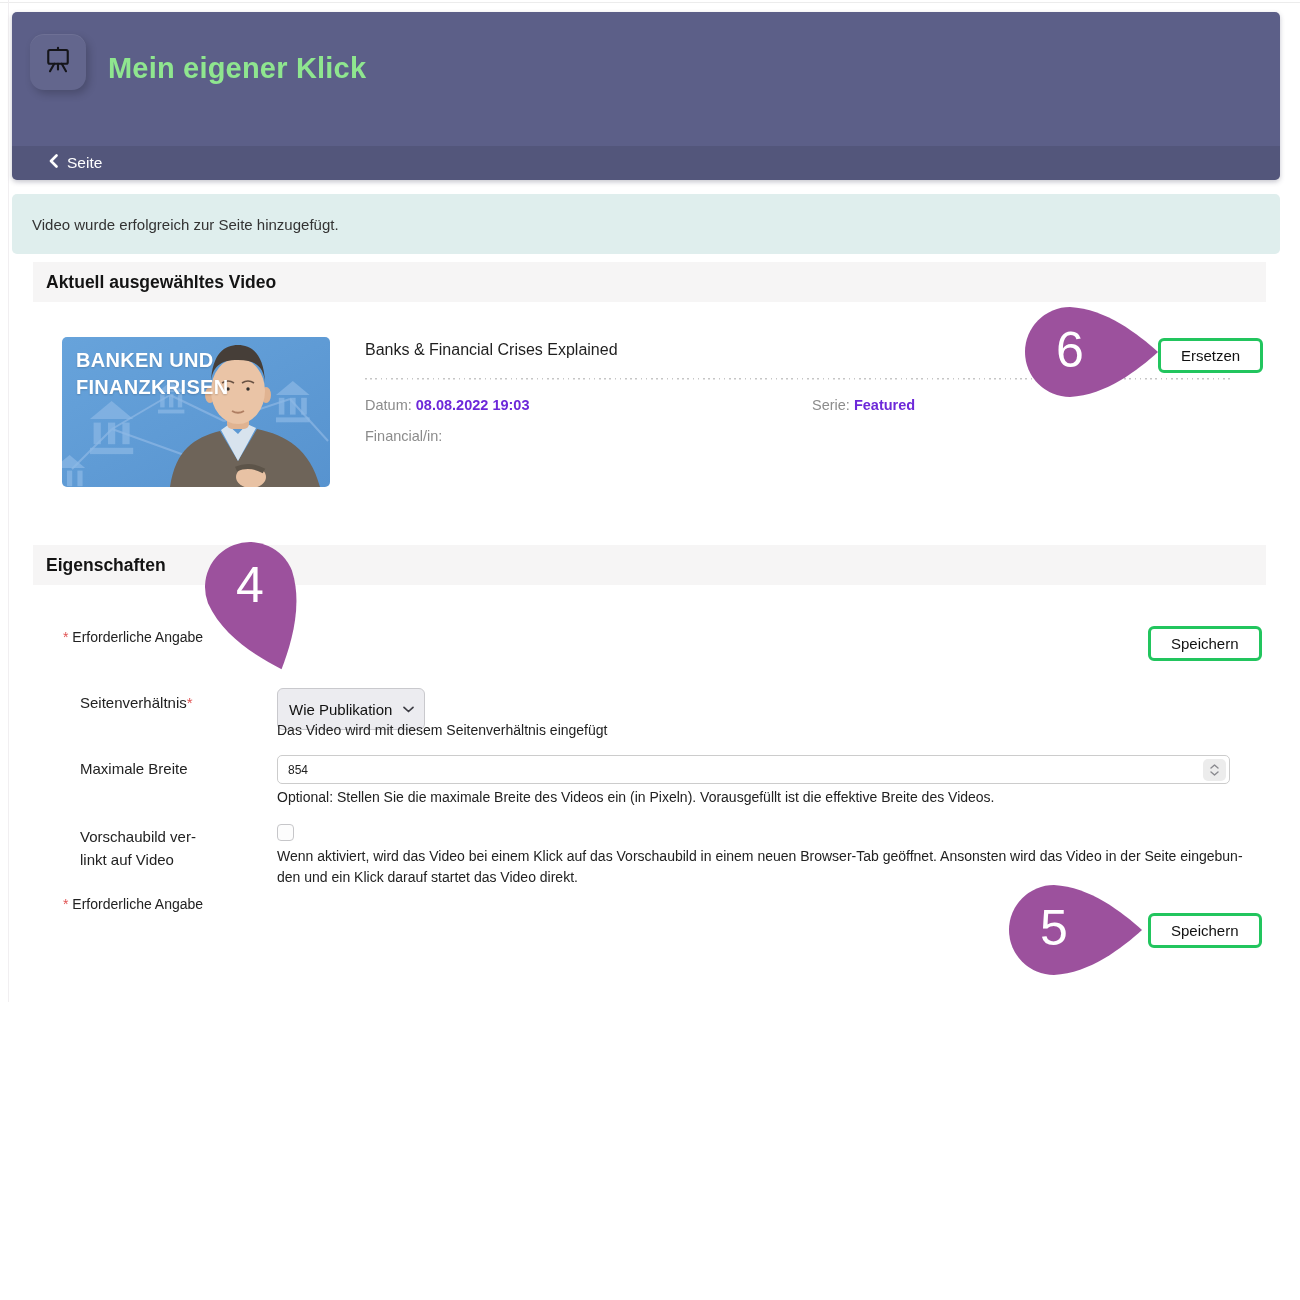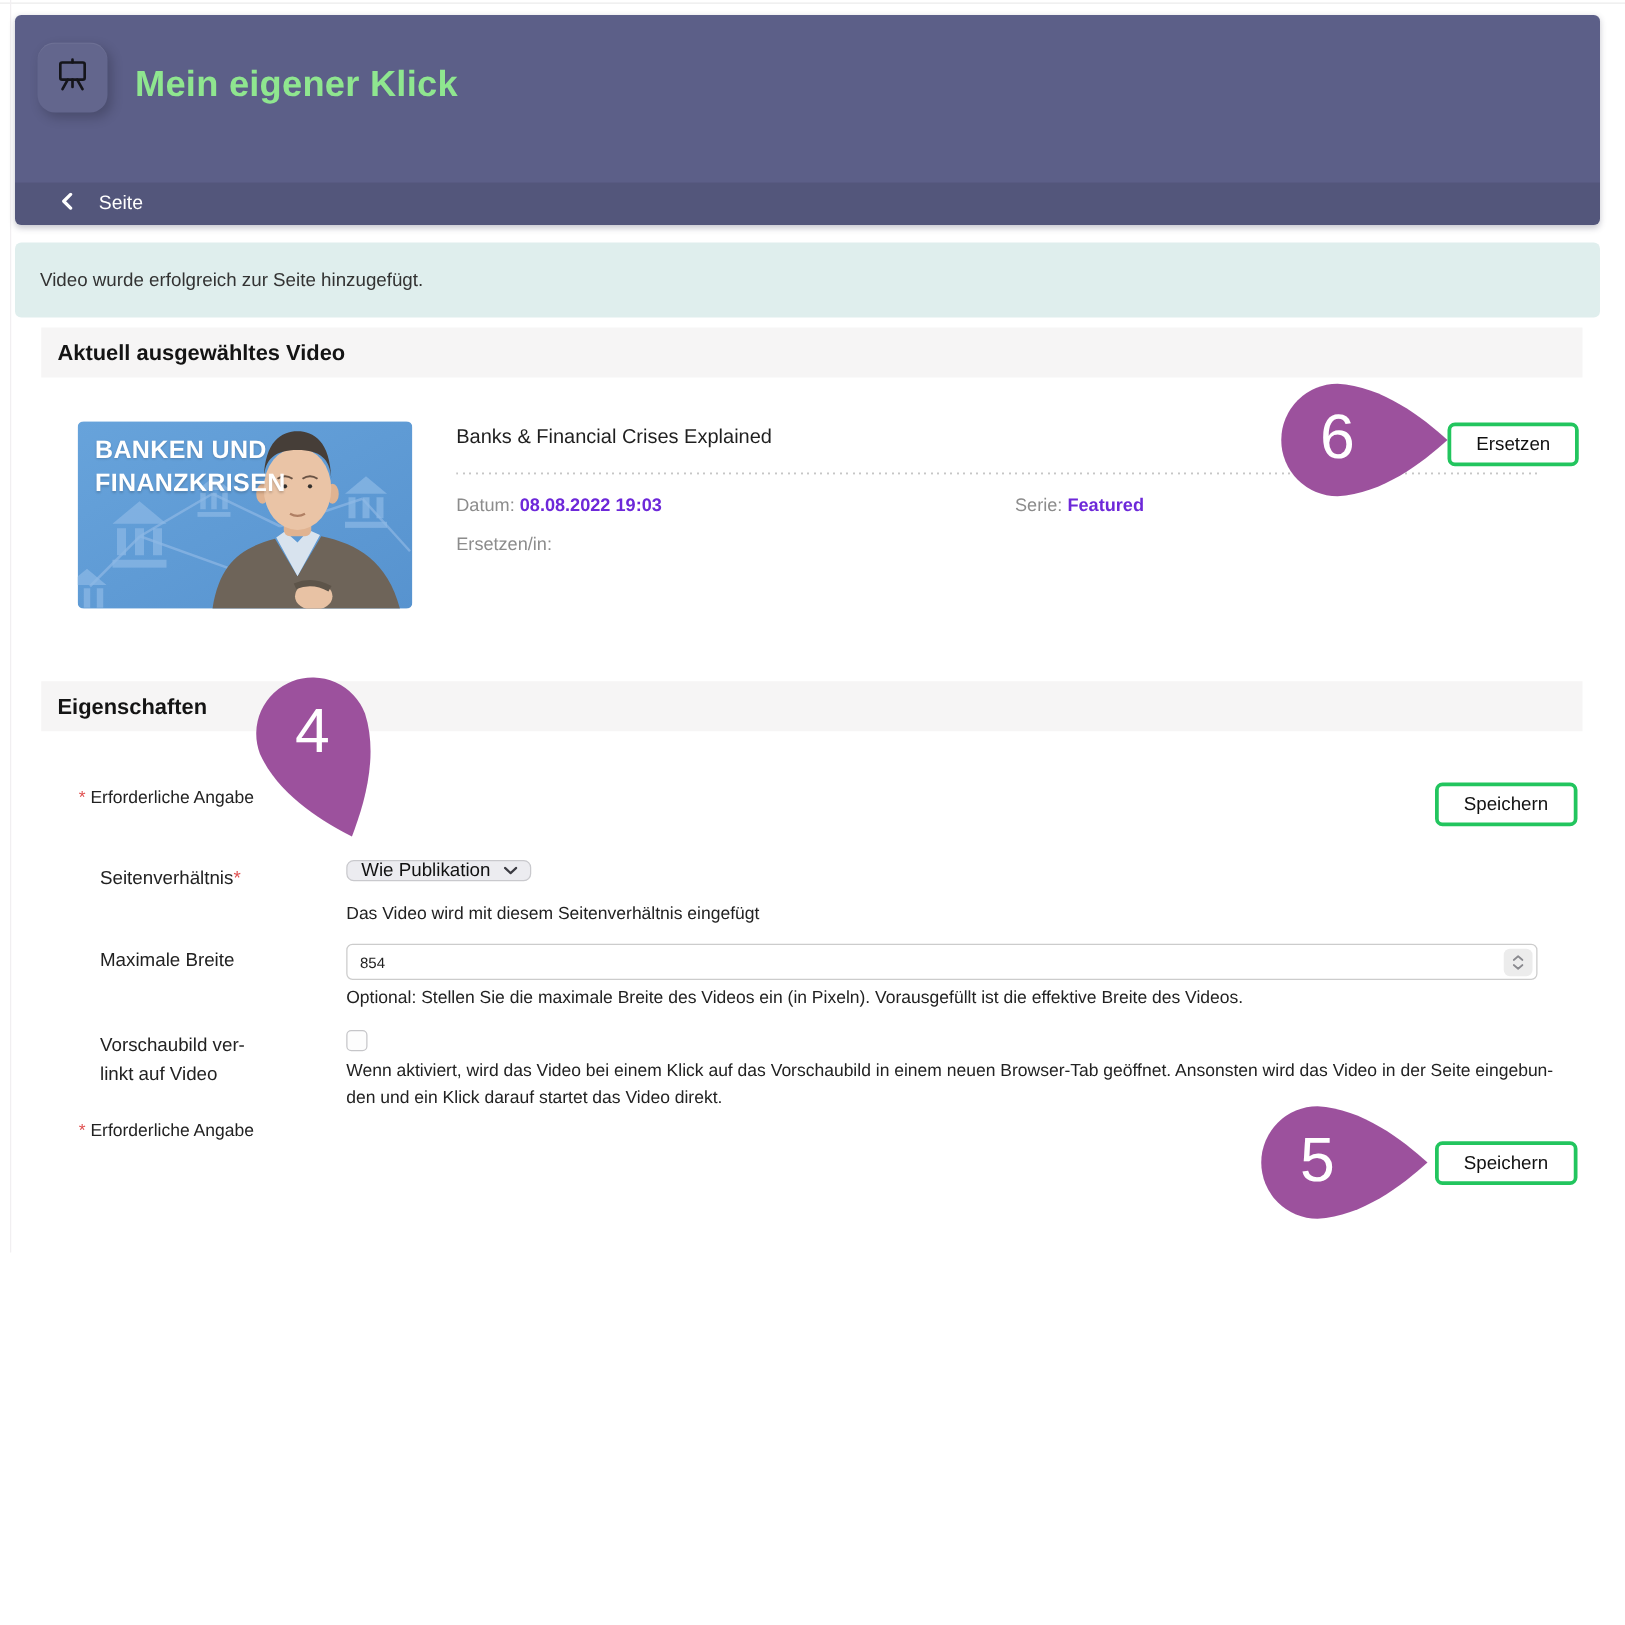--- a/index.html
+++ b/index.html
@@ -16,21 +16,21 @@
   
   .header { left:12px; top:12px; width:1268px; height:168px; background:#5c5f88;
             border-radius:5px; box-shadow:0 2px 5px rgba(50,50,80,.28); }
   .icon-tile { position:absolute; left:18px; top:22px; width:56px; height:56px; border-radius:14px;
                background:#63668d; box-shadow:3px 4px 9px rgba(0,0,0,.20), inset 0 1px 0 rgba(255,255,255,.07);
                display:flex; align-items:center; justify-content:center; }
   .header-title { position:absolute; left:96px; top:40px; font-size:29px; font-weight:bold;
                   color:#8fe68f; letter-spacing:.2px; }
   .back-bar { position:absolute; left:0; bottom:0; width:100%; height:34px;
               background:rgba(0,0,0,.09); border-radius:0 0 5px 5px; display:flex; align-items:center; }
-  .back-link { display:flex; align-items:center; gap:20px; margin-left:36px; color:#fff;
+  .back-link { display:flex; align-items:center; gap:8px; margin-left:36px; color:#fff;
                font-size:15.5px; cursor:pointer; }
 
   
   .banner { left:12px; top:194px; width:1268px; height:60px; background:#dfeeed; border-radius:5px;
             display:flex; align-items:center; }
   .banner-text { margin-left:20px; font-size:15px; color:#333; }
 
   
   .section-bar { left:33px; width:1233px; height:40px; background:#f6f5f5; display:flex; align-items:center; }
   .section-title { margin-left:13px; font-size:17.5px; font-weight:bold; color:#141414; }
@@ -66,21 +66,21 @@
   #req-top { left:63px; top:629px; }
   #req-bottom { left:63px; top:896px; }
   .req-star { color:#e05252; }
 
   .field-label { position:absolute; font-size:15px; color:#222; }
   #label-aspect { left:80px; top:694px; }
   #label-width { left:80px; top:760px; }
   #label-thumblink-1 { left:80px; top:828px; }
   #label-thumblink-2 { left:80px; top:851px; }
 
-  .select { position:absolute; left:277px; top:688px; height:17px; box-sizing:border-box;
+  .select { position:absolute; left:277px; top:688px; height:42px; box-sizing:border-box;
             background:#ececf0; border:1px solid #c9c9cd; border-radius:6px;
             display:flex; align-items:center; gap:11px; padding:0 10px 0 11px;
             font-size:15px; color:#111; cursor:pointer; }
 
   .help { position:absolute; font-size:14px; color:#222; }
   #help-aspect { left:277px; top:722px; }
   #help-width { left:277px; top:789px; }
   #help-thumblink-1 { left:277px; top:848px; }
   #help-thumblink-2 { left:277px; top:869px; }
 
@@ -200,21 +200,21 @@
 
 <div class="abs meta meta-datum">
   <span class="meta-label">Datum:</span>
   <span class="meta-value">08.08.2022 19:03</span>
 </div>
 <div class="abs meta meta-serie">
   <span class="meta-label">Serie:</span>
   <span class="meta-value">Featured</span>
 </div>
 <div class="abs meta meta-referent">
-  <span class="meta-label">Ersetzen/in:</span>
+  <span class="meta-label">Financial/in:</span>
 </div>
 
 <button class="btn" id="btn-ersetzen">Ersetzen</button>
 
 <div class="abs section-bar" id="section-props">
   <span class="section-title">Eigenschaften</span>
 </div>
 
 <div class="required-note" id="req-top">
   <span class="req-star">*</span>

